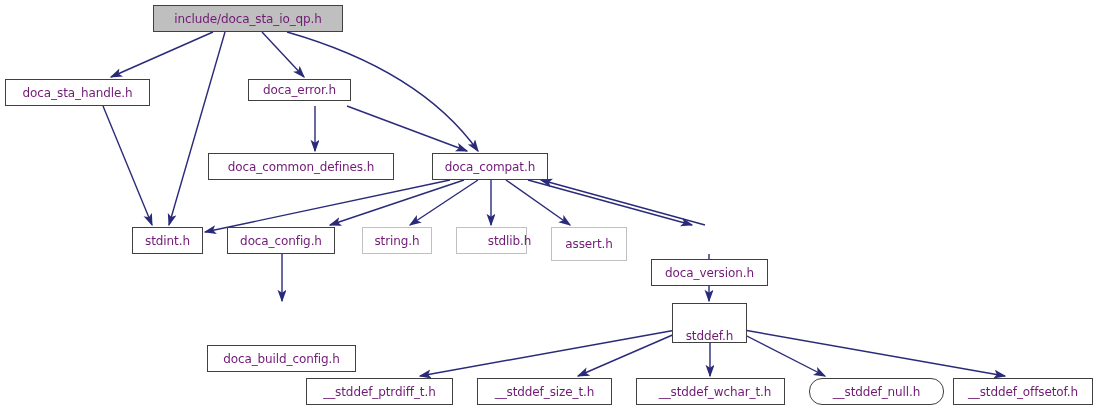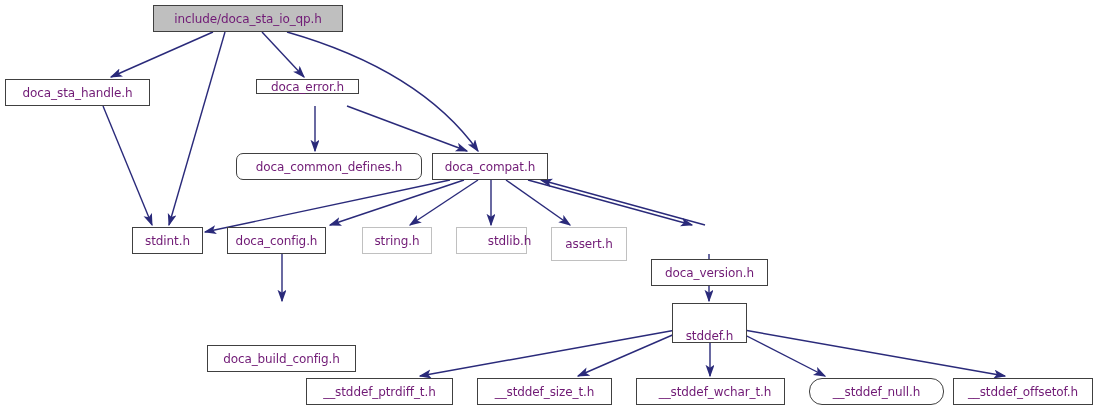--- a/index.html
+++ b/index.html
@@ -85,33 +85,33 @@
         <path d="M 744,330 L 1005,376" fill="none" stroke="#2a2a7a" stroke-width="1.4" marker-end="url(#arrowhead)"></path>
       </g>
   </svg>
   <div id="nodes-group">
       <div class="node root" style="left: 153px; top: 5px; width: 190px; height: 27px;">
         <span class="node-label">include/doca_sta_io_qp.h</span>
       </div>
       <div class="node" style="left: 5px; top: 79px; width: 145px; height: 27px;">
         <span class="node-label">doca_sta_handle.h</span>
       </div>
-      <div class="node" style="left: 256px; top: 79px; width: 103px; height: 15px;">
+      <div class="node" style="left: 248px; top: 79px; width: 103px; height: 22px;">
         <span class="node-label">doca_error.h</span>
       </div>
-      <div class="node" style="left: 236px; top: 153px; width: 186px; height: 27px; border-radius: 7px;">
+      <div class="node" style="left: 208px; top: 153px; width: 186px; height: 27px;">
         <span class="node-label">doca_common_defines.h</span>
       </div>
       <div class="node" style="left: 432px; top: 153px; width: 116px; height: 27px;">
         <span class="node-label">doca_compat.h</span>
       </div>
       <div class="node" style="left: 132px; top: 227px; width: 71px; height: 27px;">
         <span class="node-label">stdint.h</span>
       </div>
-      <div class="node" style="left: 227px; top: 227px; width: 99px; height: 27px;">
+      <div class="node" style="left: 227px; top: 227px; width: 108px; height: 27px;">
         <span class="node-label">doca_config.h</span>
       </div>
       <div class="node sys" style="left: 362px; top: 227px; width: 70px; height: 27px;">
         <span class="node-label">string.h</span>
       </div>
       <div class="node sys" style="left: 456px; top: 227px; width: 71px; height: 27px; padding-left: 36px;">
         <span class="node-label">stdlib.h</span>
       </div>
       <div class="node sys" style="left: 551px; top: 227px; width: 76px; height: 34px;">
         <span class="node-label">assert.h</span>

